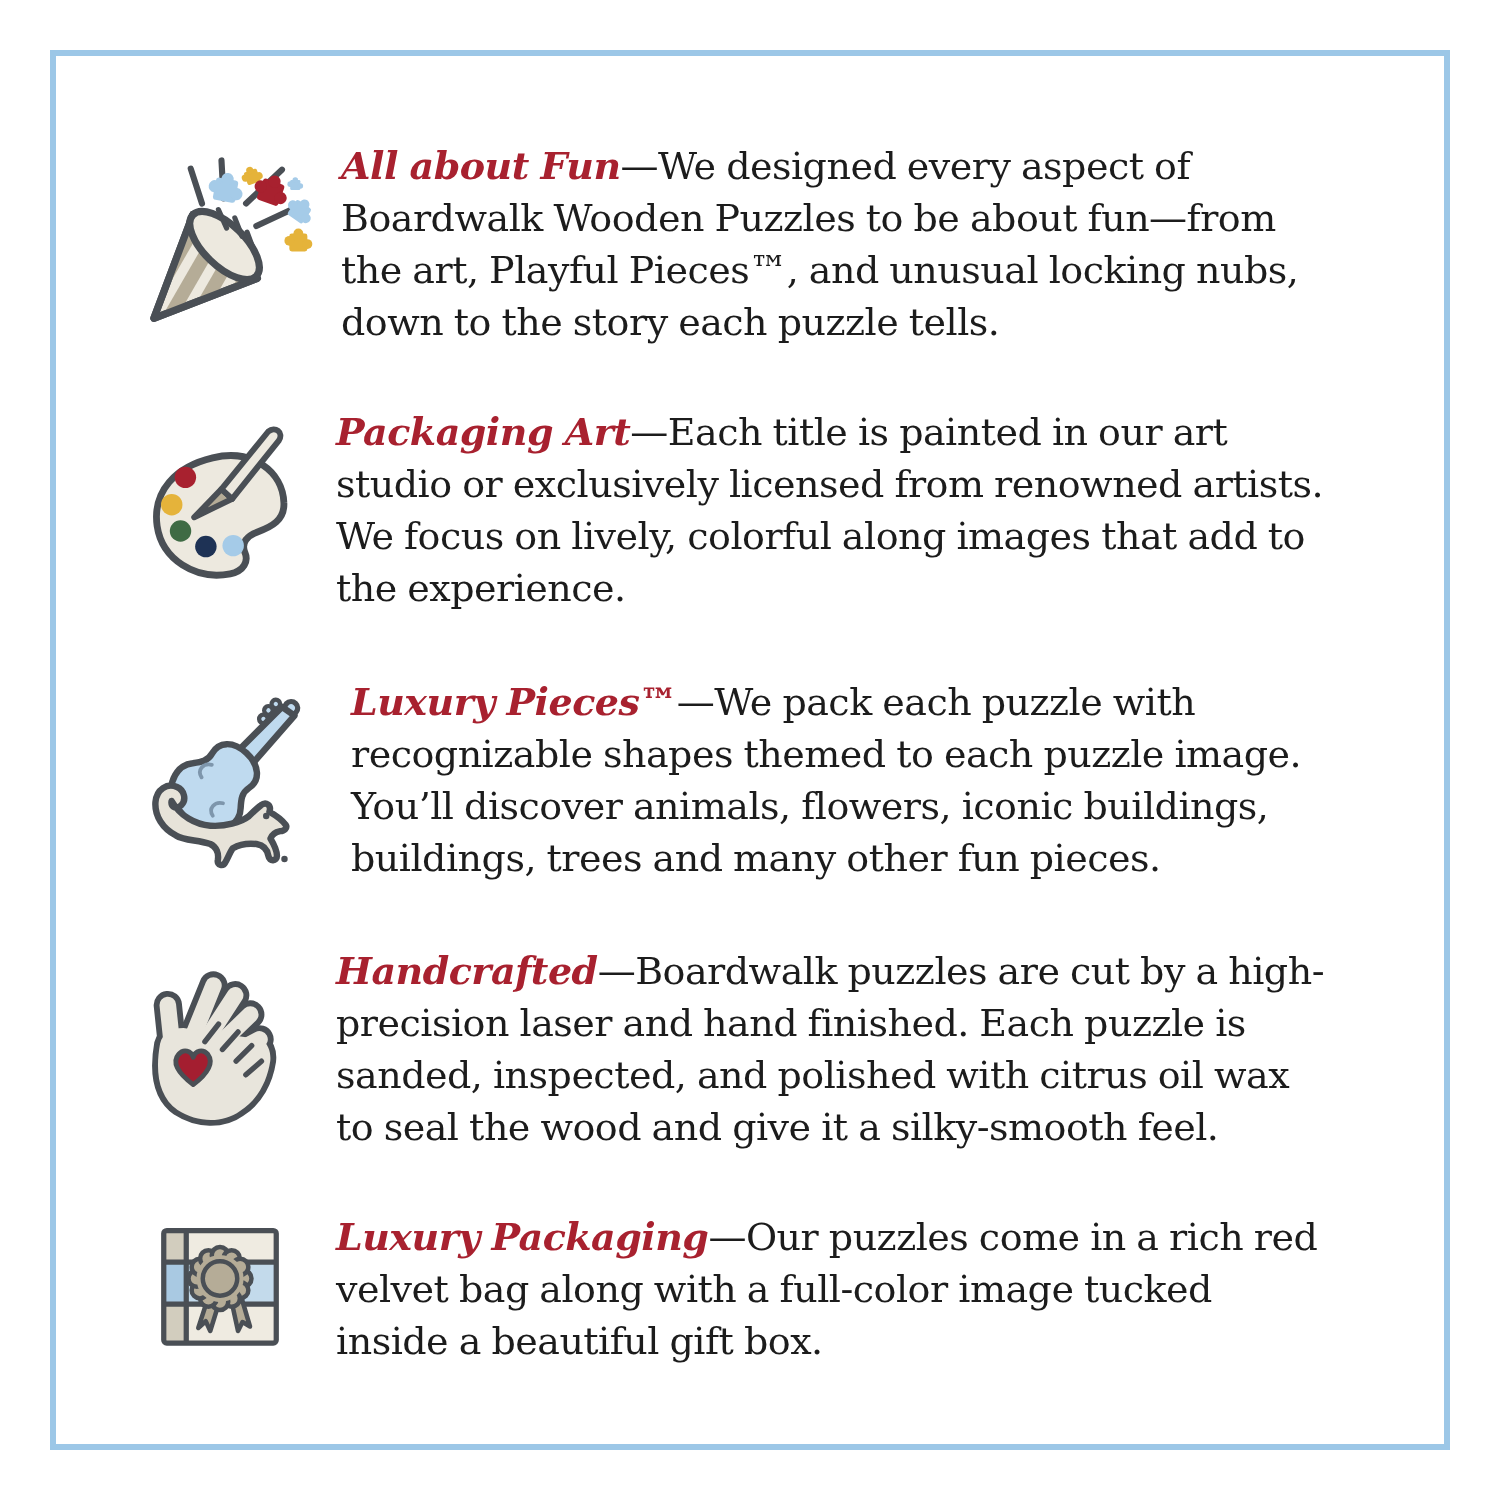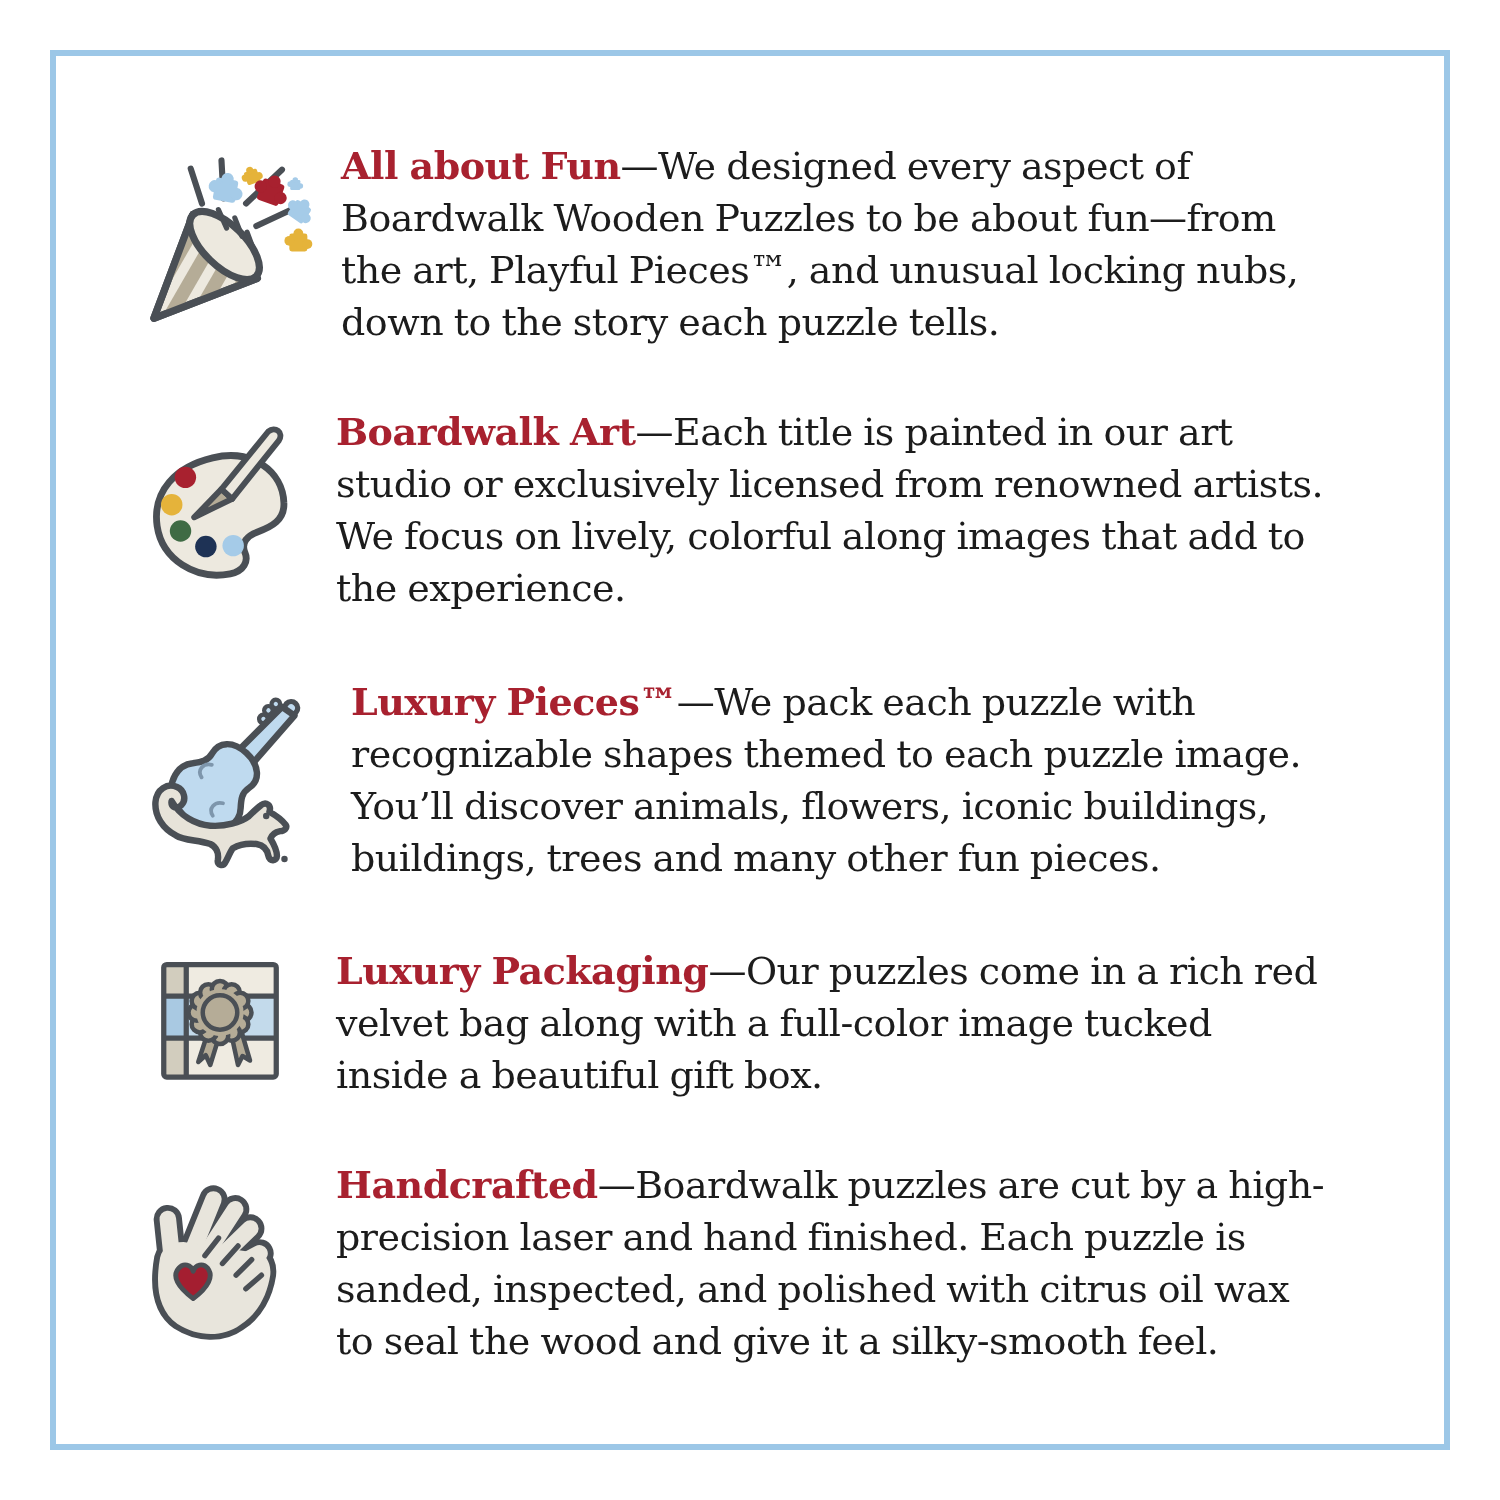--- a/index.html
+++ b/index.html
@@ -15,21 +15,21 @@
     box-sizing:border-box;
   }
   .content{padding:84px 0 0 64px;}
   .row{display:flex;align-items:center;margin-bottom:58px;}
   .icon-cell{flex:0 0 200px;display:flex;align-items:center;justify-content:center;}
   .para{
     margin:0 0 0 16px;width:990px;
     font-size:38px;line-height:52px;letter-spacing:-0.5px;word-spacing:-1px;
     color:var(--text,#1C1C1C);
   }
-  .hd{color:var(--accent_red,#A8212F);font-weight:700;}
+  .hd{color:var(--accent_red,#A8212F);font-weight:700;font-style:italic;}
   svg{display:block;}
 </style>
 </head>
 <body>
 
 <div class="canvas">
   <div class="frame">
     <div class="content">
 
       <section class="row">
@@ -109,21 +109,21 @@
             <path d="M92,46 C132,36 164,60 165,92 C166,110 152,117 138,122 C127,126 121,133 125,143 C129,152 124,162 110,165 C74,172 40,150 35,116 C30,80 54,55 92,46 Z" fill="#EDE9DF" stroke="#4A4F55" stroke-width="7" stroke-linejoin="round"></path>
             <circle cx="64" cy="66" r="11" fill="#A8212F"></circle>
             <circle cx="50" cy="94" r="11" fill="#E5B33A"></circle>
             <circle cx="59" cy="121" r="11" fill="#3F6B44"></circle>
             <circle cx="85" cy="137" r="11" fill="#1E3255"></circle>
             <circle cx="113" cy="136" r="11" fill="#A5CBE8"></circle>
             <path d="M112,88 L101,78 L73,107 Z" fill="#B5AC97" stroke="#4A4F55" stroke-width="6" stroke-linejoin="round"></path>
             <path d="M149,19 C156,13 165,20 160,28 L112,88 L101,78 Z" fill="#EDE9DF" stroke="#4A4F55" stroke-width="6" stroke-linejoin="round"></path>
           </svg>
         </div>
-        <p class="para"><strong class="hd">Boardwalk Art</strong><span>—Each title is painted in our art studio or exclusively licensed from renowned artists. We focus on lively, colorful along images that add to the experience.</span></p>
+        <p class="para"><strong class="hd">Packaging Art</strong><span>—Each title is painted in our art studio or exclusively licensed from renowned artists. We focus on lively, colorful along images that add to the experience.</span></p>
       </section>
 
       <section class="row">
         <div class="icon-cell">
           <svg width="215" height="215" viewBox="0 0 200 200">
             <g transform="rotate(43 100 100)">
               <circle cx="98" cy="11" r="6" fill="#BFDAEF" stroke="#4A4F55" stroke-width="5"></circle>
               <circle cx="85" cy="18" r="4" fill="#BFDAEF" stroke="#4A4F55" stroke-width="4"></circle>
               <circle cx="84" cy="27" r="4" fill="#BFDAEF" stroke="#4A4F55" stroke-width="4"></circle>
               <circle cx="86" cy="36" r="4" fill="#BFDAEF" stroke="#4A4F55" stroke-width="4"></circle>
@@ -156,20 +156,52 @@
               C124,130 127,127 131,124 Z" fill="#E7E3D9" stroke="#4A4F55" stroke-width="6" stroke-linejoin="round"></path>
             <circle cx="136" cy="134" r="3" fill="#4A4F55"></circle>
             <circle cx="153" cy="174" r="3" fill="#4A4F55"></circle>
           </svg>
         </div>
         <p class="para"><strong class="hd">Luxury Pieces™</strong><span>—We pack each puzzle with recognizable shapes themed to each puzzle image. You’ll discover animals, flowers, iconic buildings, buildings, trees and many other fun pieces.</span></p>
       </section>
 
       <section class="row">
         <div class="icon-cell">
+          <svg width="195" height="195" viewBox="0 0 200 200">
+
+            <g fill="#E8E5DC" stroke="#4A4F55" stroke-width="12" stroke-linejoin="round">
+              <rect x="37" y="46" width="17" height="62" rx="8.5" transform="rotate(-6 45 50)"></rect>
+              <rect x="86" y="26" width="17" height="80" rx="8.5" transform="rotate(22 94 30)"></rect>
+              <rect x="108" y="36" width="17" height="75" rx="8.5" transform="rotate(33 116 42)"></rect>
+              <rect x="124" y="56" width="17" height="65" rx="8.5" transform="rotate(46 132 62)"></rect>
+              <rect x="134" y="82" width="17" height="52" rx="8.5" transform="rotate(62 142 88)"></rect>
+              <path d="M38,94 C33,122 36,148 56,162 C76,175 102,176 120,163 C138,152 148,132 151,112 C152,103 149,95 143,90 L62,78 C49,78 41,83 38,94 Z"></path>
+            </g>
+            <g fill="#E8E5DC">
+              <rect x="37" y="46" width="17" height="62" rx="8.5" transform="rotate(-6 45 50)"></rect>
+              <rect x="86" y="26" width="17" height="80" rx="8.5" transform="rotate(22 94 30)"></rect>
+              <rect x="108" y="36" width="17" height="75" rx="8.5" transform="rotate(33 116 42)"></rect>
+              <rect x="124" y="56" width="17" height="65" rx="8.5" transform="rotate(46 132 62)"></rect>
+              <rect x="134" y="82" width="17" height="52" rx="8.5" transform="rotate(62 142 88)"></rect>
+              <path d="M38,94 C33,122 36,148 56,162 C76,175 102,176 120,163 C138,152 148,132 151,112 C152,103 149,95 143,90 L62,78 C49,78 41,83 38,94 Z"></path>
+            </g>
+            <g stroke="#4A4F55" stroke-width="5.5" stroke-linecap="round">
+              <line x1="84" y1="92" x2="98" y2="74"></line>
+              <line x1="102" y1="100" x2="118" y2="82"></line>
+              <line x1="116" y1="112" x2="132" y2="96"></line>
+              <line x1="126" y1="126" x2="142" y2="112"></line>
+            </g>
+            <path d="M72,136 C56,124 50,113 57,105 C62,99 70,101 72,108 C74,101 82,99 87,105 C93,113 88,124 72,136 Z" fill="#A41E30" stroke="#4A4F55" stroke-width="5" stroke-linejoin="round"></path>
+          </svg>
+        </div>
+        <p class="para"><strong class="hd">Handcrafted</strong><span>—Boardwalk puzzles are cut by a high-precision laser and hand finished. Each puzzle is sanded, inspected, and polished with citrus oil wax to seal the wood and give it a silky-smooth feel.</span></p>
+      </section>
+
+      <section class="row">
+        <div class="icon-cell">
           <svg width="150" height="150" viewBox="0 0 200 200">
             <rect x="25" y="22" width="150" height="150" rx="4" fill="#EFEBE1"></rect>
             <rect x="25" y="22" width="30" height="42" fill="#D2CDBE"></rect>
             <rect x="25" y="64" width="150" height="56" fill="#C3DAEB"></rect>
             <rect x="25" y="64" width="30" height="56" fill="#A9C9E2"></rect>
             <rect x="25" y="120" width="30" height="52" fill="#D2CDBE"></rect>
             <g stroke="#4A4F55" stroke-width="7">
               <line x1="55" y1="22" x2="55" y2="172"></line>
               <line x1="25" y1="64" x2="175" y2="64"></line>
               <line x1="25" y1="120" x2="175" y2="120"></line>
@@ -193,47 +225,15 @@
                   <circle cx="126.8" cy="70.5" r="11"></circle>
               </g>
               <circle cx="100" cy="86" r="31.5" fill="#B5AC97"></circle>
               <circle cx="100" cy="86" r="23" fill="#B5AC97" stroke="#4A4F55" stroke-width="6"></circle>
             </g>
           </svg>
         </div>
         <p class="para"><strong class="hd">Luxury Packaging</strong><span>—Our puzzles come in a rich red velvet bag along with a full-color image tucked inside a beautiful gift box.</span></p>
       </section>
 
-      <section class="row">
-        <div class="icon-cell">
-          <svg width="195" height="195" viewBox="0 0 200 200">
-
-            <g fill="#E8E5DC" stroke="#4A4F55" stroke-width="12" stroke-linejoin="round">
-              <rect x="37" y="46" width="17" height="62" rx="8.5" transform="rotate(-6 45 50)"></rect>
-              <rect x="86" y="26" width="17" height="80" rx="8.5" transform="rotate(22 94 30)"></rect>
-              <rect x="108" y="36" width="17" height="75" rx="8.5" transform="rotate(33 116 42)"></rect>
-              <rect x="124" y="56" width="17" height="65" rx="8.5" transform="rotate(46 132 62)"></rect>
-              <rect x="134" y="82" width="17" height="52" rx="8.5" transform="rotate(62 142 88)"></rect>
-              <path d="M38,94 C33,122 36,148 56,162 C76,175 102,176 120,163 C138,152 148,132 151,112 C152,103 149,95 143,90 L62,78 C49,78 41,83 38,94 Z"></path>
-            </g>
-            <g fill="#E8E5DC">
-              <rect x="37" y="46" width="17" height="62" rx="8.5" transform="rotate(-6 45 50)"></rect>
-              <rect x="86" y="26" width="17" height="80" rx="8.5" transform="rotate(22 94 30)"></rect>
-              <rect x="108" y="36" width="17" height="75" rx="8.5" transform="rotate(33 116 42)"></rect>
-              <rect x="124" y="56" width="17" height="65" rx="8.5" transform="rotate(46 132 62)"></rect>
-              <rect x="134" y="82" width="17" height="52" rx="8.5" transform="rotate(62 142 88)"></rect>
-              <path d="M38,94 C33,122 36,148 56,162 C76,175 102,176 120,163 C138,152 148,132 151,112 C152,103 149,95 143,90 L62,78 C49,78 41,83 38,94 Z"></path>
-            </g>
-            <g stroke="#4A4F55" stroke-width="5.5" stroke-linecap="round">
-              <line x1="84" y1="92" x2="98" y2="74"></line>
-              <line x1="102" y1="100" x2="118" y2="82"></line>
-              <line x1="116" y1="112" x2="132" y2="96"></line>
-              <line x1="126" y1="126" x2="142" y2="112"></line>
-            </g>
-            <path d="M72,136 C56,124 50,113 57,105 C62,99 70,101 72,108 C74,101 82,99 87,105 C93,113 88,124 72,136 Z" fill="#A41E30" stroke="#4A4F55" stroke-width="5" stroke-linejoin="round"></path>
-          </svg>
-        </div>
-        <p class="para"><strong class="hd">Handcrafted</strong><span>—Boardwalk puzzles are cut by a high-precision laser and hand finished. Each puzzle is sanded, inspected, and polished with citrus oil wax to seal the wood and give it a silky-smooth feel.</span></p>
-      </section>
-
     </div>
   </div>
 </div>
 
 </body></html>

